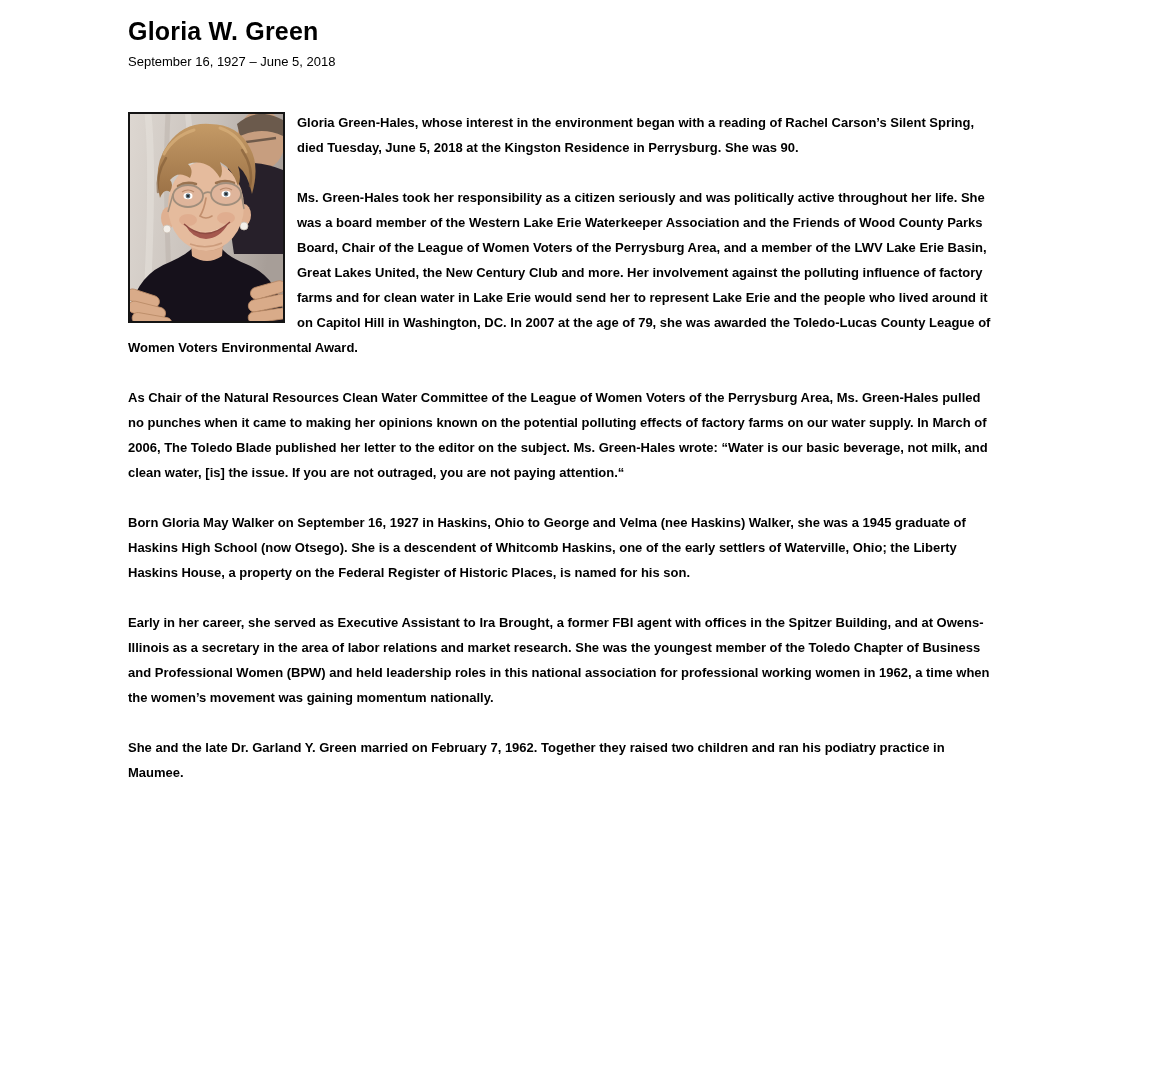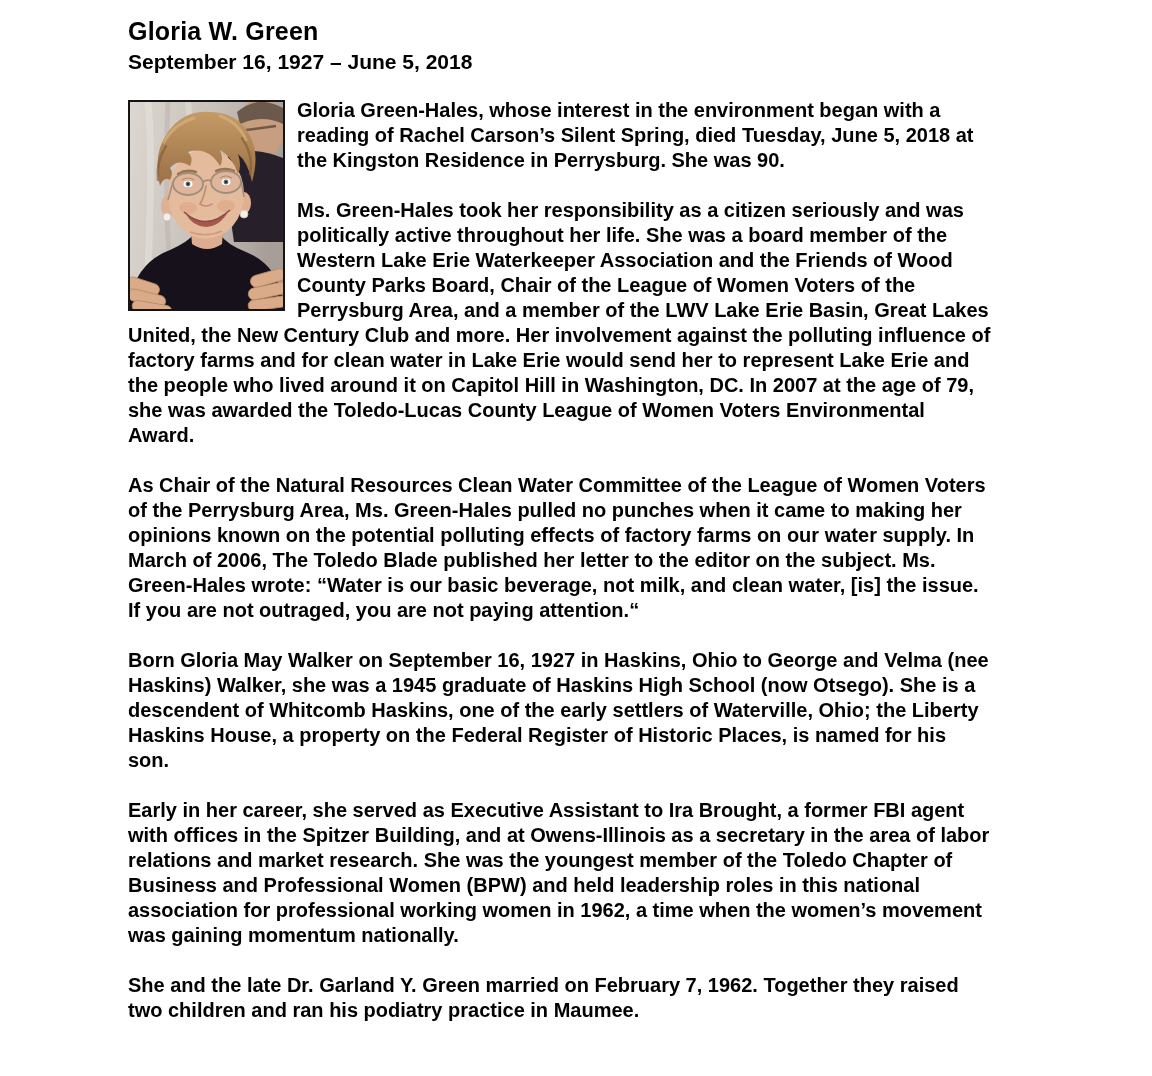--- a/index.html
+++ b/index.html
@@ -22,27 +22,27 @@
   }
   .doc-title {
     margin: 0;
     font-size: 25px;
     line-height: 30px;
     font-weight: 700;
     letter-spacing: 0.2px;
   }
   .doc-dates {
     margin: 4px 0 12px 0;
-    font-size: 21px;
+    font-size: 13px;
     line-height: 24px;
-    font-weight: 700;
+    font-weight: 400;
   }
   .body-text {
-    margin-top: 24px;
-    font-size: 20px;
+    margin-top: 36px;
+    font-size: 13px;
     line-height: 25px;
     font-weight: 700;
     width: 864px;
   }
   .body-text p {
     margin: 0 0 25px 0;
   }
   .body-text p:last-child {
     margin-bottom: 0;
   }

